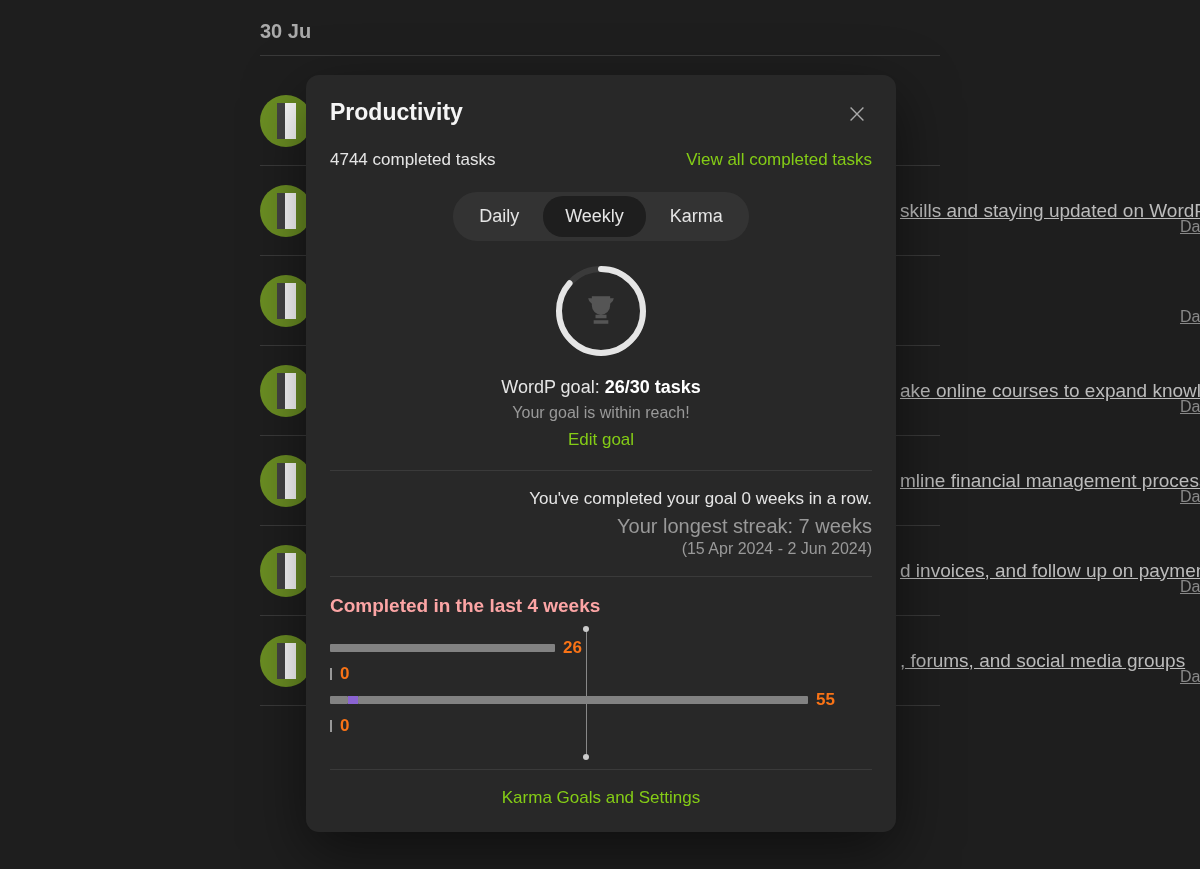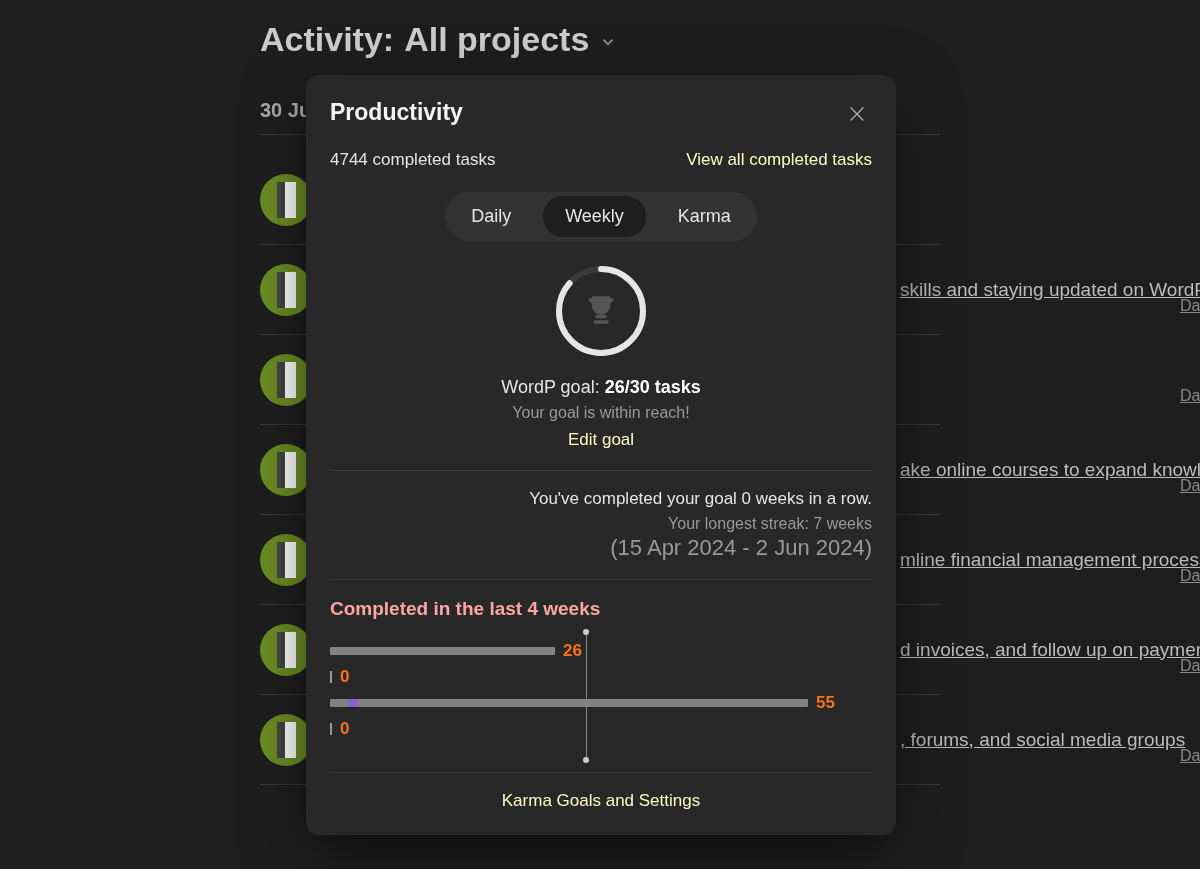--- a/index.html
+++ b/index.html
@@ -131,37 +131,37 @@
       display: flex;
       justify-content: space-between;
       align-items: center;
       margin-bottom: 22px;
     }
     .completed-count {
       font-size: 17px;
       color: #e5e5e5;
     }
     .link-accent {
-      color: #fef9c3;
+      color: #84cc16;
       font-size: 17px;
       cursor: pointer;
       text-decoration: none;
     }
 
     .seg-control {
       display: flex;
       justify-content: center;
       margin-bottom: 22px;
     }
     .seg-group {
       background: #333;
       border-radius: 24px;
       padding: 4px;
       display: flex;
-      gap: 10px;
+      gap: 2px;
     }
     .seg-btn {
       background: transparent;
       border: none;
       color: #e5e5e5;
       font-size: 18px;
       padding: 10px 22px;
       border-radius: 20px;
       cursor: pointer;
       font-family: inherit;
@@ -216,26 +216,26 @@
       margin: 18px 0;
     }
 
     .streak-block {
       text-align: right;
       color: #e5e5e5;
       font-size: 17px;
     }
     .streak-block .sub {
       color: #999;
-      font-size: 16px;
+      font-size: 20px;
       margin-top: 6px;
     }
     .streak-block .sub2 {
       color: #999;
-      font-size: 22px;
+      font-size: 16px;
       margin-top: 2px;
     }
 
     .section-title {
       font-size: 19px;
       font-weight: 600;
       color: #fca5a5;
       margin-bottom: 18px;
     }
 
@@ -290,29 +290,20 @@
 
     .footer-link {
       text-align: center;
       margin-top: 10px;
     }
   </style>
 </head>
 <body>
 
 <div class="bg-content">
-  <div class="bg-title">
-    <span>Activity:</span>
-    <span>All projects</span>
-    <span class="chev">
-      <svg width="18" height="18" viewBox="0 0 24 24">
-          <path d="M6 9l6 6 6-6" fill="none" stroke="#888" stroke-width="2.5"></path>
-        </svg>
-    </span>
-  </div>
   <div class="bg-date">30 Ju</div>
 
   <div class="bg-row">
     <div class="bg-avatar"></div>
     <span class="bg-link"></span>
   </div>
   <div class="bg-row">
     <div class="bg-avatar"></div>
     <span class="bg-link">skills and staying updated on WordP</span>
     <span class="bg-sub">Da</span>

